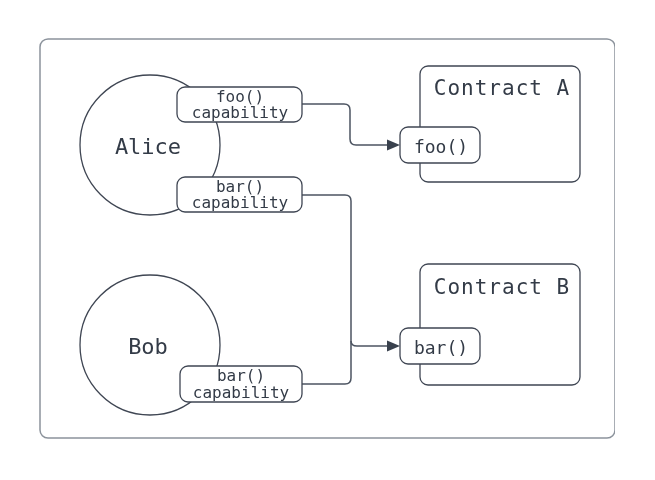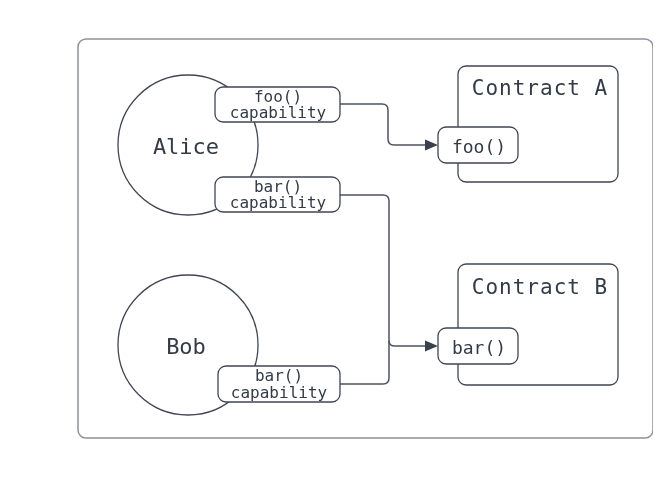--- a/index.html
+++ b/index.html
@@ -6,21 +6,20 @@
     margin: 0;
     padding: 0;
     background: #ffffff;
   }
   .canvas {
     position: relative;
     width: 615px;
     height: 480px;
     background: #ffffff;
     overflow: hidden;
-    margin-left: 38px;
   }
   svg {
     display: block;
   }
   text {
     font-family: "DejaVu Sans Mono", "Liberation Mono", monospace;
     fill: #333b47;
   }
   .title-text   { font-size: 21px; letter-spacing: 1px; }
   .actor-text   { font-size: 22px; }

